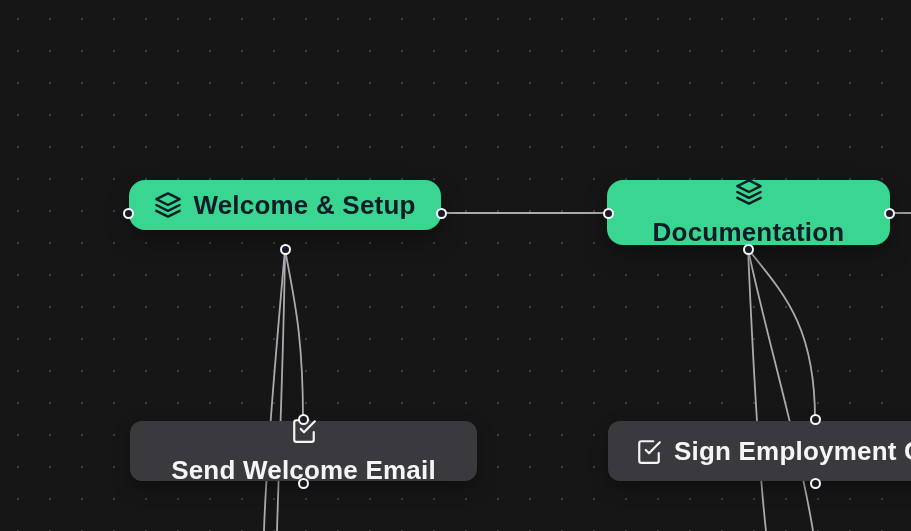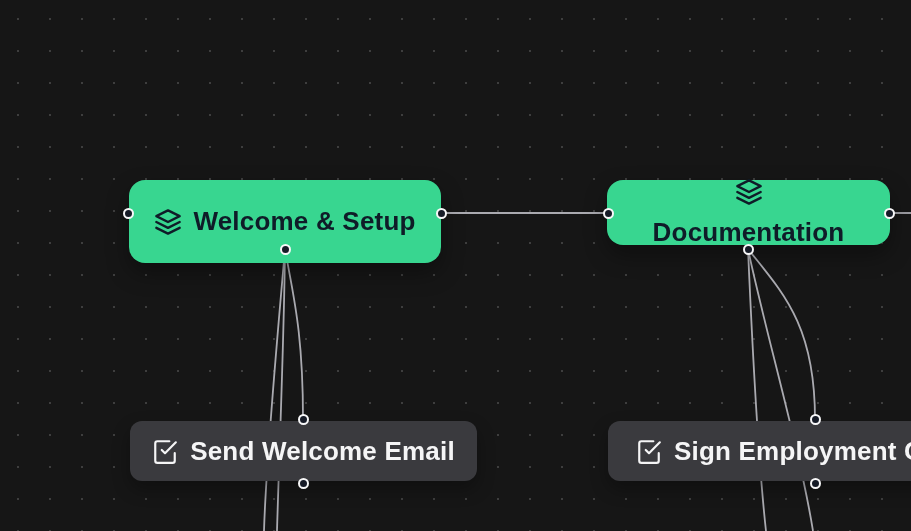--- a/index.html
+++ b/index.html
@@ -83,41 +83,41 @@
       <path d="M441,213 L608,213"></path>
       <path d="M889,213 L911,213"></path>
       <path d="M285,249 C278,330 266,460 264,531"></path>
       <path d="M285,249 C284,340 279,460 277,531"></path>
       <path d="M285,249 C293,295 303,330 303,419"></path>
       <path d="M748,249 C752,340 757,450 766,531"></path>
       <path d="M748,249 C765,330 800,450 813,531"></path>
       <path d="M748,249 C783,293 815,325 815,419"></path>
     </svg>
   <div id="node-layer">
-      <div class="node stage" style="left: 129px; top: 180px; width: 312px; height: 83px;">
+      <div class="node stage" style="left: 129px; top: 180px; width: 312px; height: 50px;">
         <span class="icon">
           <svg viewBox="0 0 24 24" fill="none" stroke="currentColor" stroke-width="2" stroke-linecap="round" stroke-linejoin="round">
             <polygon points="12 2 2 7 12 12 22 7 12 2"></polygon>
             <polyline points="2 12 12 17 22 12"></polyline>
             <polyline points="2 17 12 22 22 17"></polyline>
           </svg>
         </span>
         <span class="label">Welcome &amp; Setup</span>
       </div>
       <div class="node stage" style="left: 607px; top: 180px; width: 283px; height: 65px; flex-direction: column;">
         <span class="icon">
           <svg viewBox="0 0 24 24" fill="none" stroke="currentColor" stroke-width="2" stroke-linecap="round" stroke-linejoin="round">
             <polygon points="12 2 2 7 12 12 22 7 12 2"></polygon>
             <polyline points="2 12 12 17 22 12"></polyline>
             <polyline points="2 17 12 22 22 17"></polyline>
           </svg>
         </span>
         <span class="label">Documentation</span>
       </div>
-      <div class="node task" style="left: 130px; top: 421px; width: 347px; height: 60px;">
+      <div class="node task" style="left: 130px; top: 421px; width: 347px; height: 60px; flex-direction: column;">
         <span class="icon">
           <svg viewBox="0 0 24 24" fill="none" stroke="currentColor" stroke-width="2" stroke-linecap="round" stroke-linejoin="round">
             <polyline points="9 11 12 14 22 4"></polyline>
             <path d="M21 14v7a2 2 0 0 1-2 2H5a2 2 0 0 1-2-2V5a2 2 0 0 1 2-2h11"></path>
           </svg>
         </span>
         <span class="label">Send Welcome Email</span>
       </div>
       <div class="node task clipped" style="left: 608px; top: 421px; width: 420px; height: 60px;">
         <span class="icon">

